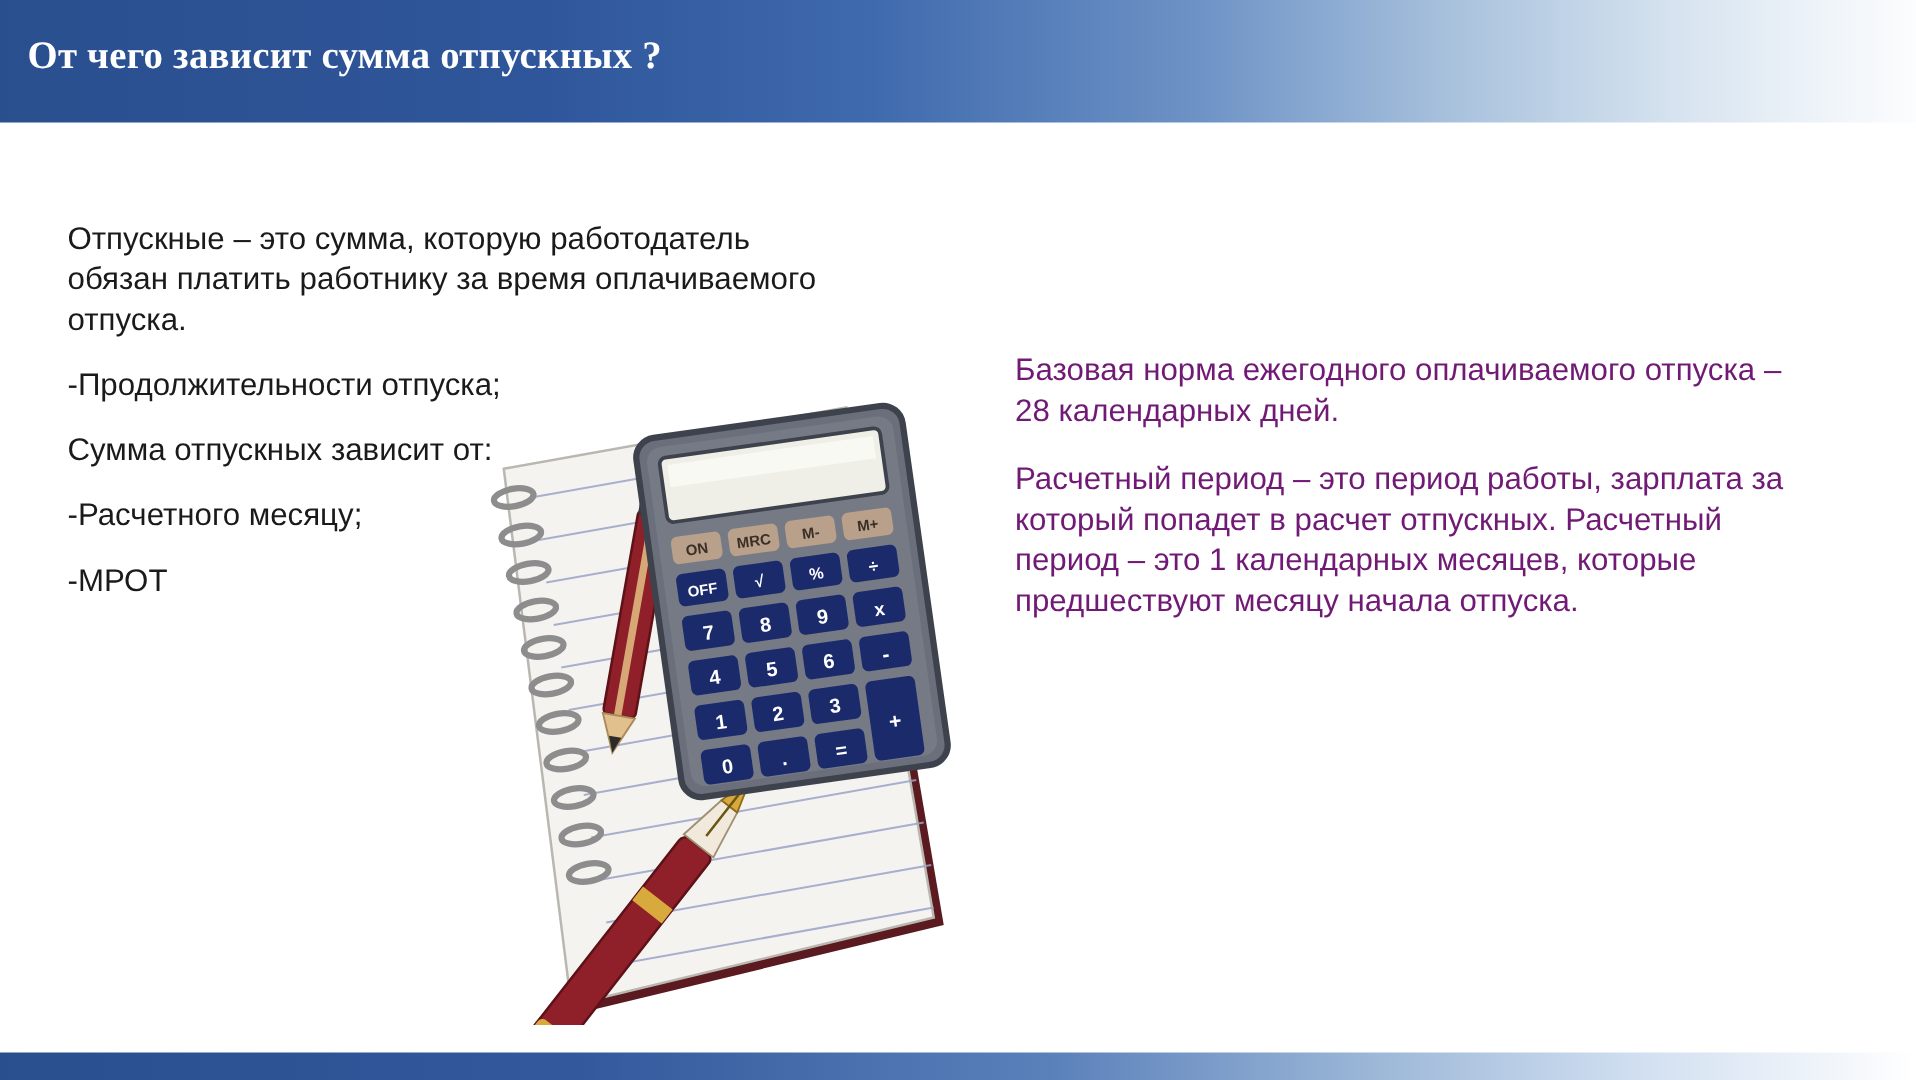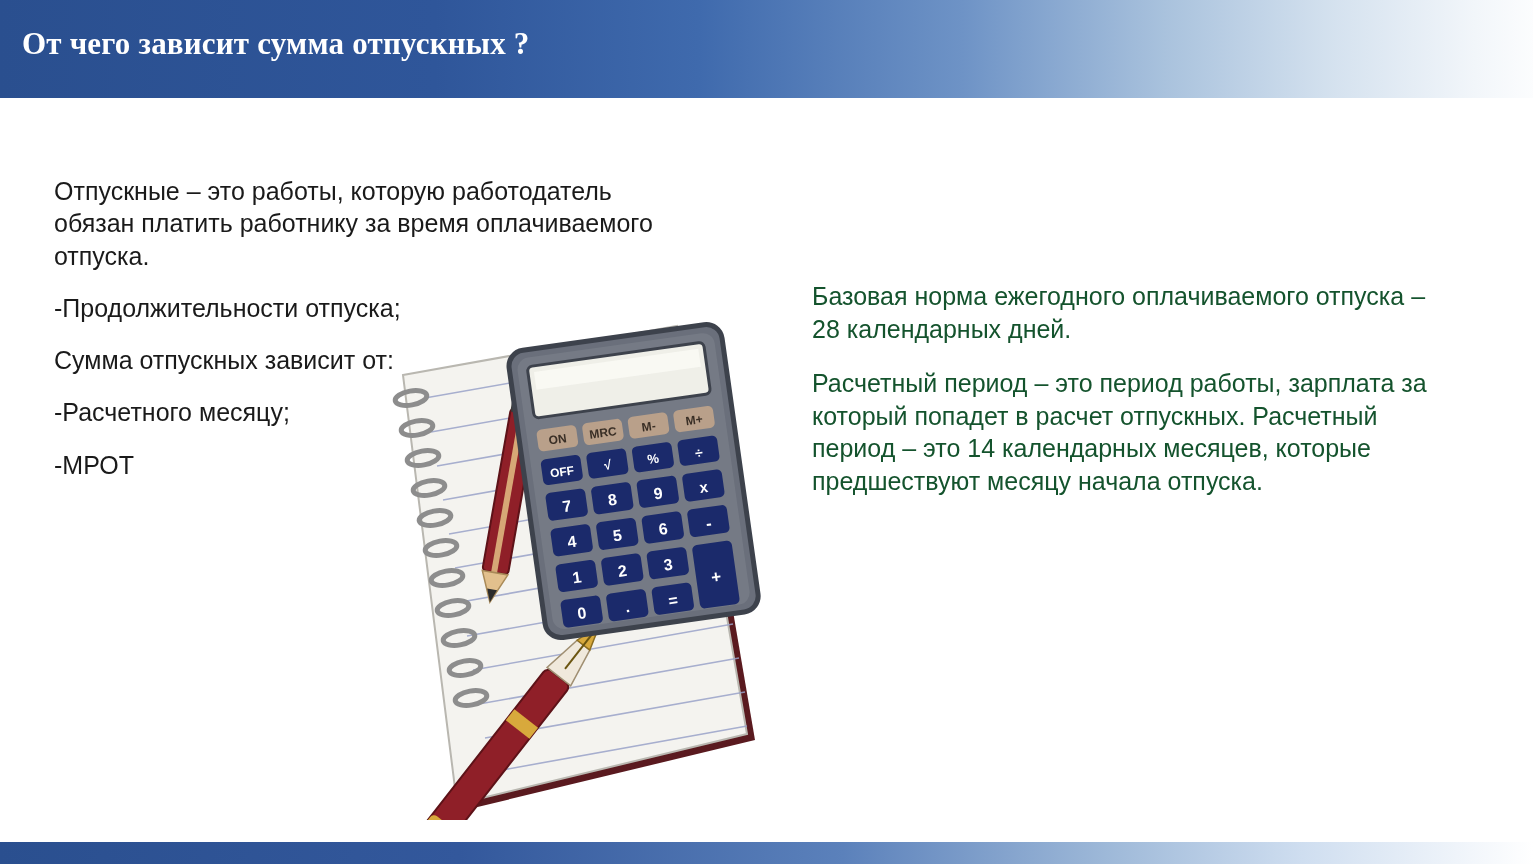--- a/index.html
+++ b/index.html
@@ -75,21 +75,21 @@
     margin: 0 0 20px 0;
   }
 
   .col-right {
     position: absolute;
     left: 812px;
     top: 280px;
     width: 640px;
     font-size: 25px;
     line-height: 1.3;
-    color: #14532d;
+    color: #701a75;
   }
   .col-right p {
     margin: 0 0 22px 0;
   }
 
   
   .illustration {
     position: absolute;
     left: 355px;
     top: 320px;
@@ -101,30 +101,30 @@
   }
 </style>
 </head>
 <body>
 
 <div class="slide-header">
   <div class="title">От чего зависит сумма отпускных ?</div>
 </div>
 
 <div class="col-left">
-  <p>Отпускные – это работы, которую работодатель обязан платить работнику за время оплачиваемого отпуска.</p>
+  <p>Отпускные – это сумма, которую работодатель обязан платить работнику за время оплачиваемого отпуска.</p>
   <p>-Продолжительности отпуска;</p>
   <p>Сумма отпускных зависит от:</p>
   <p>-Расчетного месяцу;</p>
   <p>-МРОТ</p>
 </div>
 
 <div class="col-right">
   <p>Базовая норма ежегодного оплачиваемого отпуска – 28 календарных дней.</p>
-  <p>Расчетный период – это период работы, зарплата за который попадет в расчет отпускных. Расчетный период – это 14 календарных месяцев, которые предшествуют месяцу начала отпуска.</p>
+  <p>Расчетный период – это период работы, зарплата за который попадет в расчет отпускных. Расчетный период – это 1 календарных месяцев, которые предшествуют месяцу начала отпуска.</p>
 </div>
 
 <div class="illustration">
   <svg width="430" height="500" viewBox="0 0 430 500" xmlns="http://www.w3.org/2000/svg">
 
     <g>
       <polygon points="55,60 330,10 400,420 110,490" fill="#5a1a1f"></polygon>
       <polygon points="48,55 322,6 392,414 102,484" fill="#f4f3ef" stroke="#b9b7b0" stroke-width="2"></polygon>
 
       <g stroke="#9aa3c9" stroke-width="1.6" opacity="0.85">

